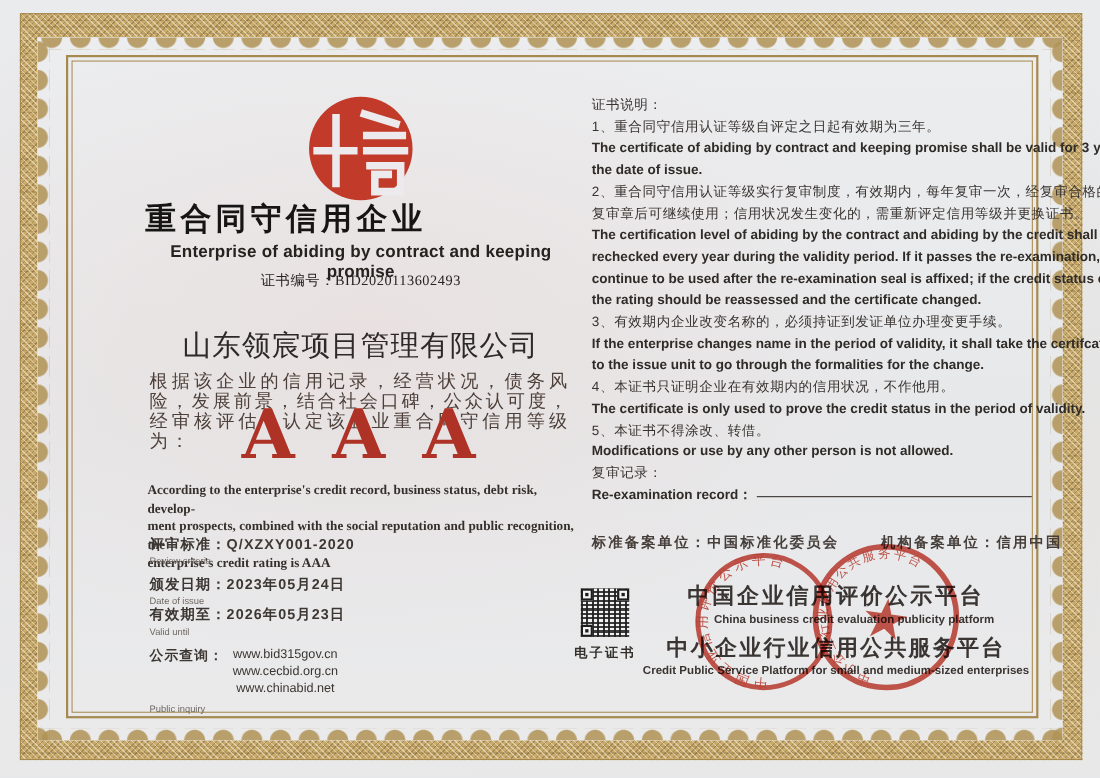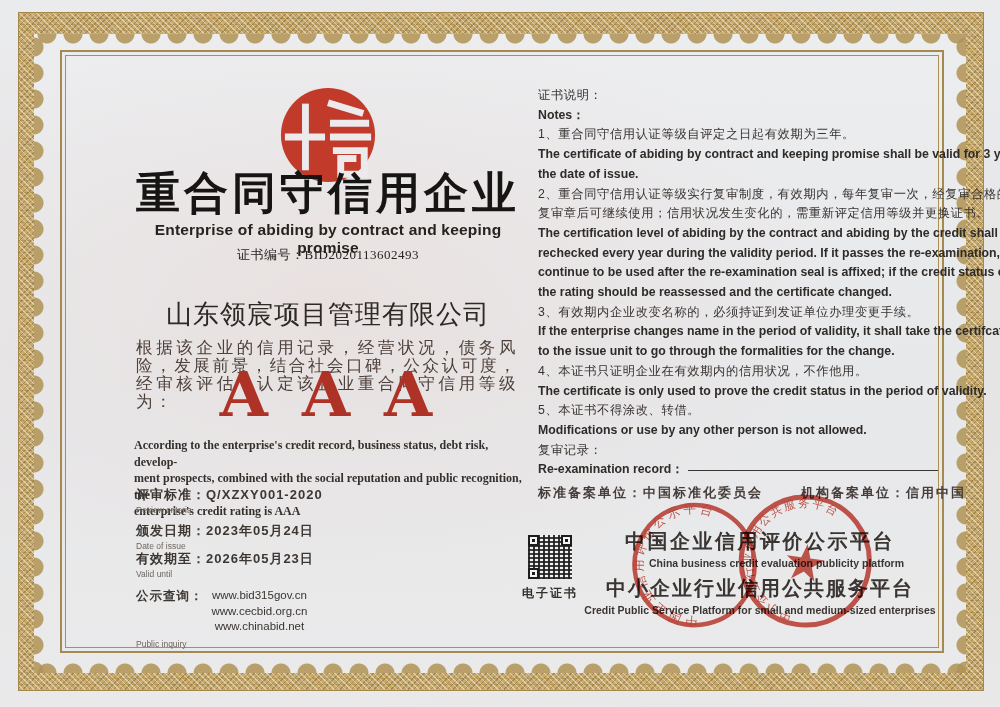--- a/index.html
+++ b/index.html
@@ -41,22 +41,22 @@
     background-size:11px 26px; background-repeat:repeat-y; }
   .sc-right{ top:0;bottom:0;right:0;width:11px;
     background-image:radial-gradient(11px 11px at 100% 50%, rgba(176,146,84,.85) 0 9px, transparent 10px);
     background-size:11px 26px; background-repeat:repeat-y; }
   .frame-a{ position:absolute; left:60px; top:50px; right:56px; bottom:54px; border:2px solid #a5894f; }
   .frame-b{ position:absolute; left:65px; top:55px; right:61px; bottom:59px; border:1px solid #ab8f55; }
 
   
   .left-col{ position:absolute; left:132px; top:0; width:392px; }
   .logo{ position:absolute; left:0; right:0; top:86px; text-align:center; }
-  .title-zh{ position:absolute; left:0; right:0; top:164px; text-align:center;
-    font-size:44px; font-weight:900; color:#161514; letter-spacing:4px; }
+  .title-zh{ position:absolute; left:0; right:0; top:180px; 
+    font-size:28px; font-weight:900; color:#161514; letter-spacing:4px; }
   .title-en{ position:absolute; left:0; right:0; top:221px; text-align:center;
     font-size:15.5px; font-weight:bold; color:#26231f; letter-spacing:.2px; }
   .cert-no{ position:absolute; left:0; right:0; top:246px; text-align:center;
     font-size:13px; font-weight:normal; color:#262320; letter-spacing:.5px; }
   .cert-no .val{ font-family:"Liberation Serif", serif; }
   .company{ position:absolute; left:0; right:0; top:281px; text-align:center;
     font-size:26px; color:#2c2927; letter-spacing:1px;margin-top:16px; }
   .statement-zh{ position:absolute; left:4px; top:318px; width:382px;
     font-size:16.5px; color:#4d403a; letter-spacing:2.5px; line-height:18px;
     text-align:justify; font-weight:normal;margin-top:20px; }
@@ -174,21 +174,20 @@
     <div class="qr">
       <div class="finder fd-tl"></div>
       <div class="finder fd-tr"></div>
       <div class="finder fd-bl"></div>
     </div>
     <div class="qr-label">电子证书</div>
   </div>
 
   <div class="right-col">
     <div class="note-line zh">证书说明：</div>
-    <div class="note-line en">Notes：</div>
     <div>
         <div class="note-line zh">1、重合同守信用认证等级自评定之日起有效期为三年。</div>
         <div class="note-line en">The certificate of abiding by contract and keeping promise shall be valid for 3 years from</div>
         <div class="note-line en">the date of issue.</div>
         <div class="note-line zh">2、重合同守信用认证等级实行复审制度，有效期内，每年复审一次，经复审合格的，加盖</div>
         <div class="note-line zh">复审章后可继续使用；信用状况发生变化的，需重新评定信用等级并更换证书。</div>
         <div class="note-line en">The certification level of abiding by the contract and abiding by the credit shall be</div>
         <div class="note-line en">rechecked every year during the validity period. If it passes the re-examination, it may</div>
         <div class="note-line en">continue to be used after the re-examination seal is affixed; if the credit status changes,</div>
         <div class="note-line en">the rating should be reassessed and the certificate changed.</div>

